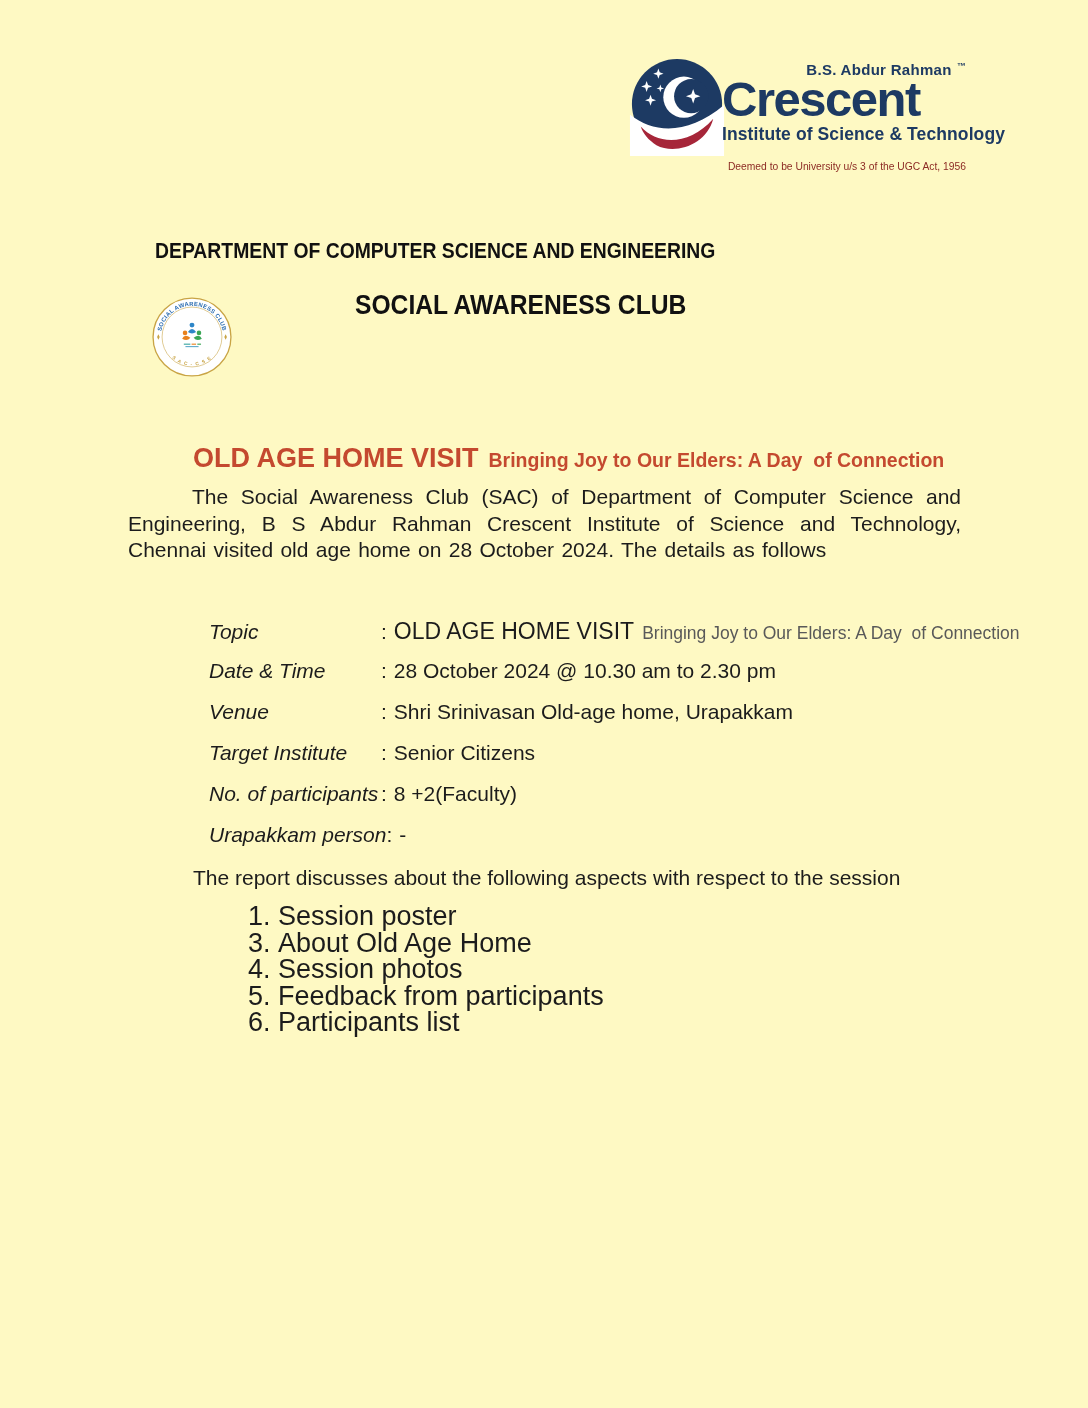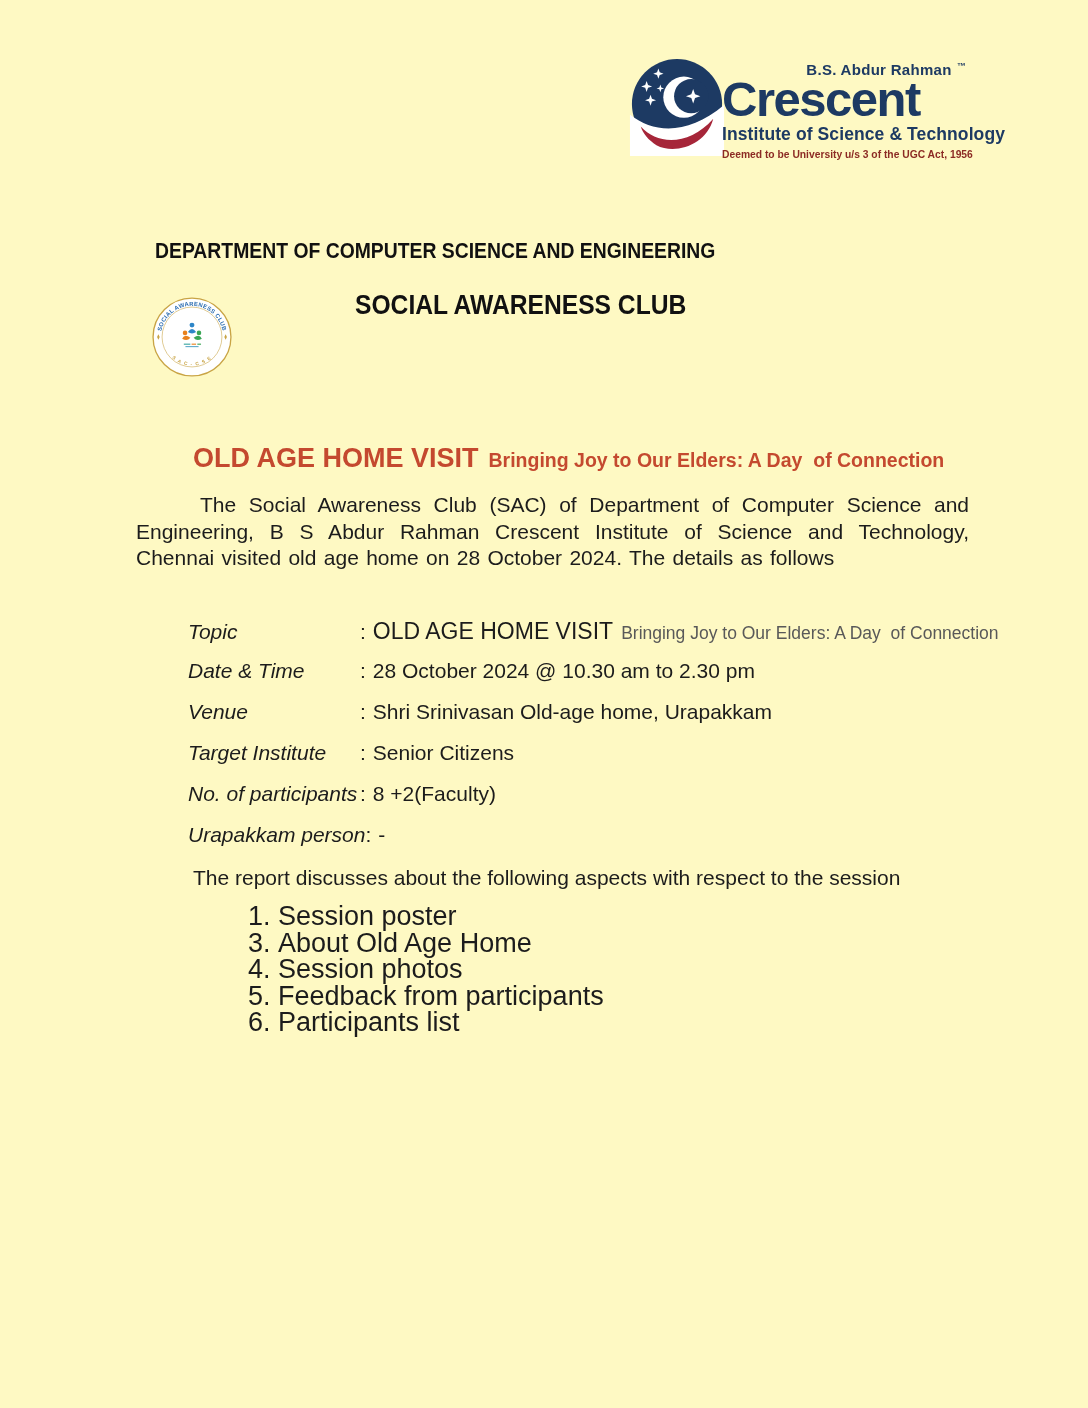--- a/index.html
+++ b/index.html
@@ -9,35 +9,35 @@
     overflow:hidden;
   }
   
   .brand { position:absolute; top:58px; left:628px; display:flex; align-items:flex-start; }
   .emblem { width:98px; height:98px; flex:0 0 auto; }
   .brand-text { margin-left:-4px; padding-top:3px; width:244px; }
   .brand-tm { text-align:right; font-size:15px; font-weight:bold; color:#1d3a63; letter-spacing:0.3px; }
   .brand-tm .tm { font-size:9px; vertical-align:super; margin-left:5px; }
   .brand-wordmark { font-size:49px; font-weight:bold; color:#1d3a63; letter-spacing:-1.5px; line-height:0.95; margin-top:-2px; }
   .brand-institute { font-size:17.5px; font-weight:bold; color:#1d3a63; letter-spacing:0.1px; margin-top:1px; white-space:nowrap; }
-  .brand-tagline { font-size:10.3px; font-weight:bold; color:#8c2b24; text-align:right; margin-top:4px; white-space:nowrap; }
+  .brand-tagline { font-size:10.3px; font-weight:normal; color:#8c2b24; text-align:right; margin-top:16px; white-space:nowrap; }
   
   .dept { position:absolute; top:238px; left:155px; margin:0; font-size:22px; font-weight:bold; color:#111; }
   .club { position:absolute; top:289px; left:355px; margin:0; font-size:28px; font-weight:bold; color:#111; }
   .cond { display:inline-block; transform:scaleX(0.88); transform-origin:0 0; white-space:nowrap; }
   .sac-logo { position:absolute; top:296px; left:151px; width:82px; height:82px; }
   
   .doc-title { position:absolute; top:443px; left:193px; display:flex; align-items:baseline; gap:10px; color:#c4492f; font-weight:bold; white-space:nowrap; }
   .doc-title-main { font-size:27px; }
   .doc-title-sub { font-size:19.5px; white-space:pre-wrap; }
   
-  .intro { position:absolute; top:484px; left:128px; width:833px; margin:8px;
+  .intro { position:absolute; top:484px; left:128px; width:833px; margin:0;
            font-size:21px; line-height:26.6px; text-align:justify; text-indent:64px; word-spacing:1.5px; }
   
-  .details { position:absolute; top:618px; left:188px; }
+  .details { position:absolute; top:618px; left:209px; }
   .drow { display:flex; align-items:baseline; height:41px; font-size:21px; }
   .dlabel { font-style:italic; min-width:172px; }
   .dvalue { margin-left:7px; white-space:nowrap;text-align:right; }
   .dvalue-main { font-size:23px; margin-left:7px; white-space:nowrap; }
   .dvalue-sub { font-size:17.5px; color:#595959; margin-left:8px; white-space:pre; }
   
   .report-line { position:absolute; top:866px; left:193px; margin:0; font-size:21px; }
   .aspects { position:absolute; top:903px; left:248px; font-size:27px; line-height:26.6px; }
   .anum { display:inline-block; width:30px; }
 </style>

